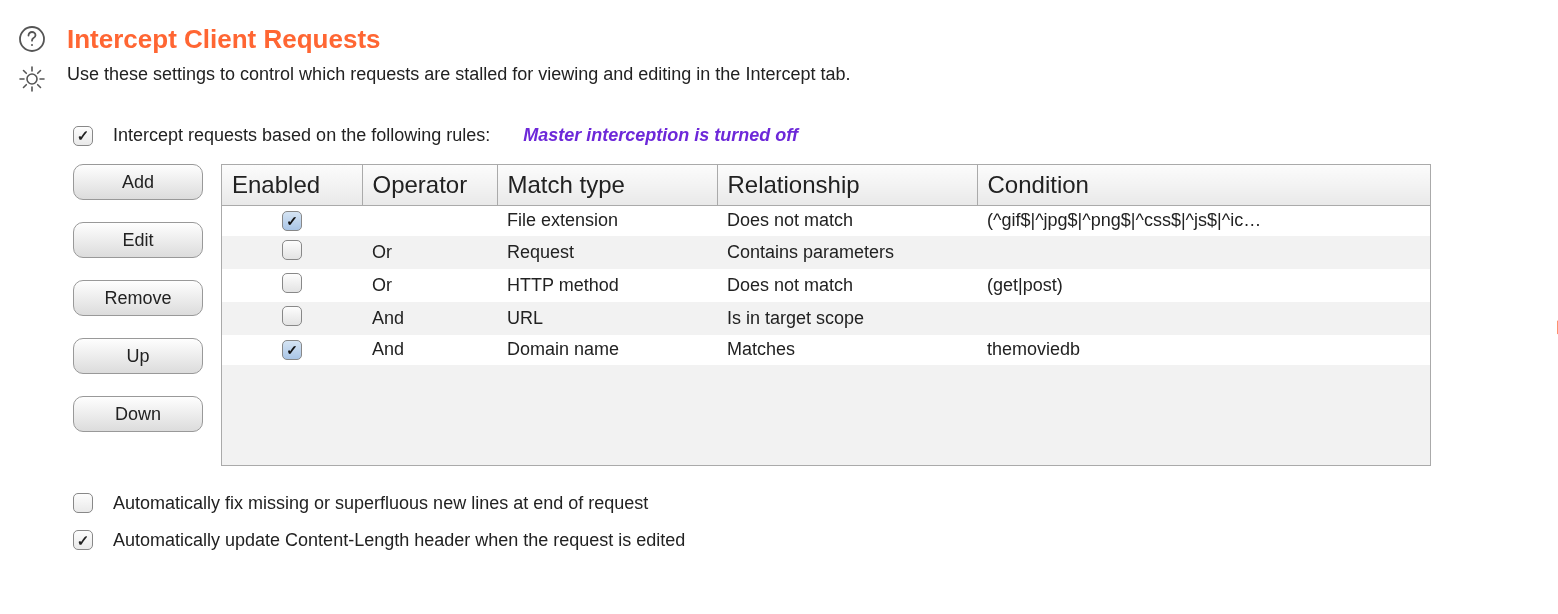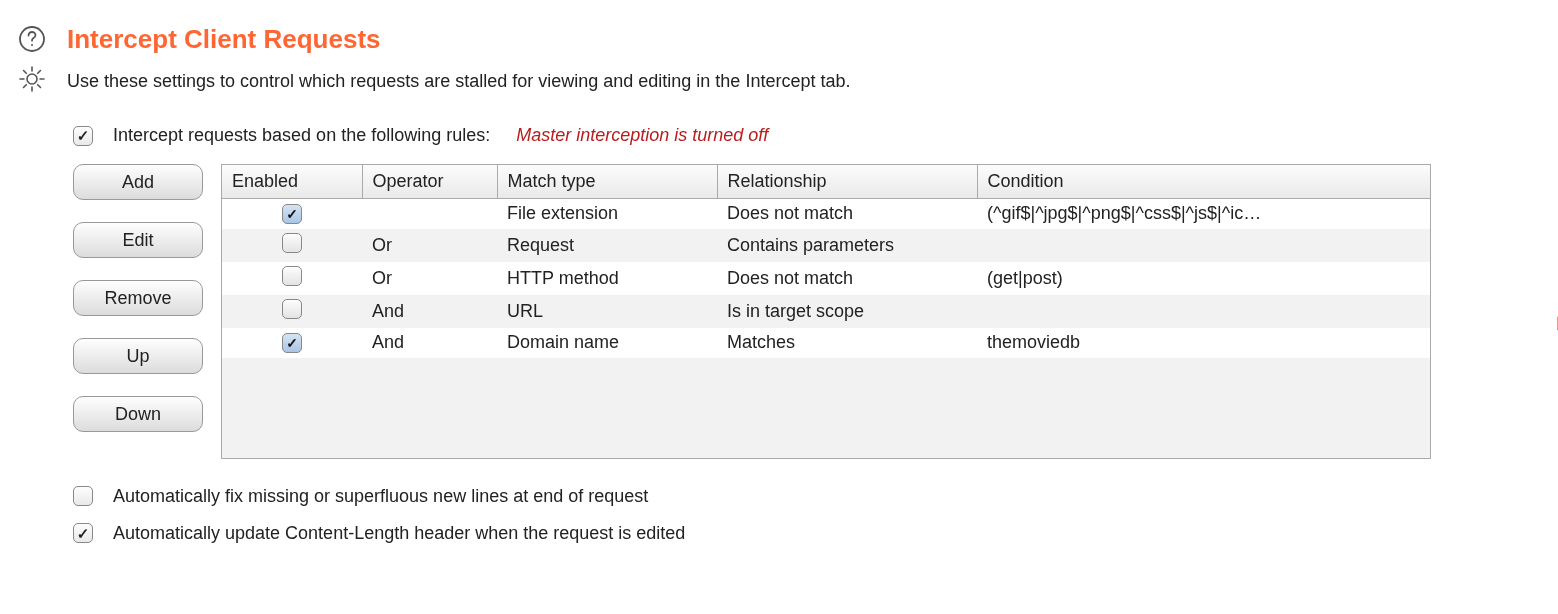--- a/index.html
+++ b/index.html
@@ -16,39 +16,39 @@
     .icon-col { width: 34px; display: flex; justify-content: center; }
     .q-icon { width: 28px; height: 28px; }
     .gear-icon { width: 30px; height: 30px; }
     .title {
       color: #ff6633;
       font-size: 26px;
       font-weight: bold;
       margin: 0;
       line-height: 28px;
     }
-    .desc-row { display: flex; align-items: center; gap: 18px; margin-bottom: 26px; }
+    .desc-row { display: flex; align-items: flex-start; gap: 18px; margin-bottom: 26px; }
     .desc { font-size: 18px; }
     .indent-block { margin-left: 58px; }
     .chk-row { display: flex; align-items: center; gap: 20px; margin-bottom: 18px; font-size: 18px; }
     .chk {
       width: 20px; height: 20px; border-radius: 5px;
       border: 1px solid #888;
       background: linear-gradient(#fdfdfd, #e9e9e9);
       display: inline-flex; align-items: center; justify-content: center;
       flex-shrink: 0;
     }
     .chk.checked::after {
       content: "✓";
       font-size: 15px;
       line-height: 15px;
       color: #222;
       font-weight: bold;
     }
-    .warn { color: #b91c1c; font-style: italic; margin-left: 6px; }
+    .warn { color: #6d28d9; font-style: italic; margin-left: 13px; font-weight: bold; }
     .mid { display: flex; align-items: flex-start; gap: 18px; margin-left: 58px; position: relative; }
     .btn-col { display: flex; flex-direction: column; gap: 22px; width: 130px; }
     .btn {
       height: 36px;
       border-radius: 10px;
       border: 1px solid #999;
       background: linear-gradient(#fefefe, #dcdcdc);
       font-size: 18px;
       color: #222;
       display: flex; align-items: center; justify-content: center;
@@ -56,21 +56,21 @@
     }
     .table-wrap { flex: 1; border: 1px solid #aaa; max-width: 1210px; }
     table { width: 100%; border-collapse: collapse; table-layout: fixed; }
     col.c-en { width: 140px; }
     col.c-op { width: 135px; }
     col.c-mt { width: 220px; }
     col.c-re { width: 260px; }
     th {
       text-align: left;
       font-weight: normal;
-      font-size: 18px;
+      font-size: 24px;
       padding: 6px 10px;
       border-right: 1px solid #aaa;
       border-bottom: 1px solid #aaa;
       background: linear-gradient(#fcfcfc, #e9e9e9);
       white-space: nowrap;
     }
     th:last-child { border-right: none; }
     td {
       padding: 4px 10px;
       font-size: 18px;

